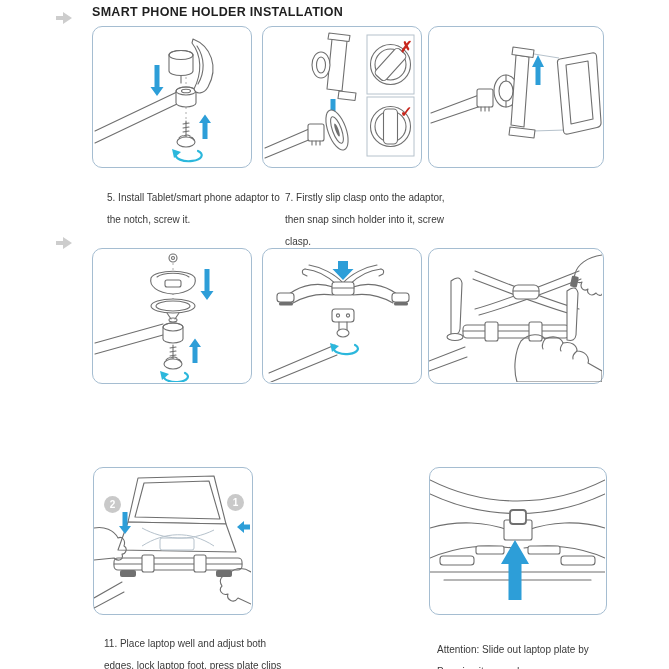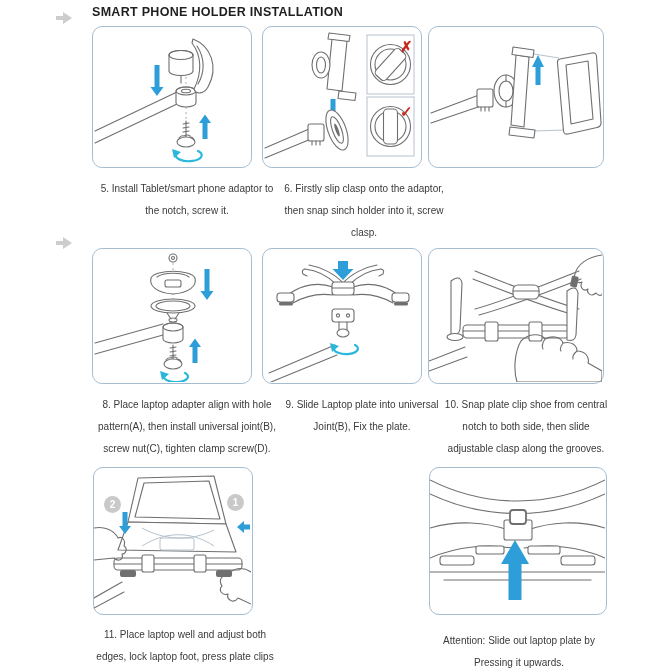--- a/index.html
+++ b/index.html
@@ -1,25 +1,25 @@
 <!DOCTYPE html>
 <html><head>
 <meta charset="utf-8">
 <style>
   html,body { margin:0; padding:0; background:#fff; }
   .page {
     position:relative; width:669px; height:669px; background:#ffffff;
-    font-family:"Liberation Sans", sans-serif; overflow:hidden;text-align:center;
+    font-family:"Liberation Sans", sans-serif; overflow:hidden;
   }
   .sec-title {
     position:absolute; margin:0; font-size:12.5px; font-weight:bold;
     color:#1f1f1f; letter-spacing:.3px; white-space:nowrap;
   }
   .caption {
-    position:absolute; margin:8px; font-size:10px; line-height:22px;
+    position:absolute; margin:17px; font-size:10px; line-height:22px;
     color:#3a3a3a;
   }
   .panel {
     position:absolute; box-sizing:border-box; background:#fff;
     border:1.5px solid #a5bdd1; border-radius:10px;
   }
   .badge {
     position:absolute; width:17px; height:17px; border-radius:50%;
     background:#c9c9c9; color:#ffffff; font-size:10px; font-weight:bold;
     display:flex; align-items:center; justify-content:center;
@@ -123,21 +123,21 @@
       <polygon class="fillw" points="87,28 100,30 95,100 82,98"></polygon>
       <polygon class="fillw" points="84,20 105,23 104,30.5 83,27.5"></polygon>
       <polygon class="fillw" points="81,100 106,103 105,111 80,108"></polygon>
       <polygon class="blue" points="106.5,58 106.5,40 103,40 109,28 115,40 111.5,40 111.5,58"></polygon>
       <path class="fillw" d="M131,32 L163,26 Q167,25.3 167.5,29 L172,95 Q172.5,99.5 168,100.5 L139,107 Q135,107.8 134.5,104 L128.5,36 Q128,32.6 131,32 Z"></path>
       <polygon class="ln" points="137,38 159,34 164,92 142,97"></polygon>
     </svg>
   </div>
 
   <p class="caption" style="left:90px;top:170px;width:178px">5. Install Tablet/smart phone adaptor to the notch, screw it.</p>
-  <p class="caption" style="left:268px;top:170px;width:176px">6. Firstly slip clasp onto the adaptor, then snap sinch holder into it, screw clasp.</p>
+  <p class="caption" style="left:268px;top:170px;width:176px">7. Firstly slip clasp onto the adaptor, then snap sinch holder into it, screw clasp.</p>
 
   <svg class="secarrow" style="left:54px;top:236px" width="20" height="14" viewBox="0 0 20 14">
     <polygon points="2,5 9,5 9,1 18,7 9,13 9,9 2,9" fill="#cdcdcd"></polygon>
   </svg>
 
   <div class="panel" style="left:92px;top:248px;width:160px;height:136px">
     <svg class="art" width="157" height="133" viewBox="0 0 157 133">
       <line class="dash" x1="80" y1="14" x2="80" y2="52"></line>
       <circle class="fillw" cx="80" cy="9" r="4"></circle>
       <circle class="ln" cx="80" cy="9" r="1.5"></circle>
@@ -213,23 +213,20 @@
       <path class="fillw" d="M138,42 q9,-7 11,2 l-2,42 q-1,7 -9,5 z"></path>
       <path class="ln" d="M173,6 C158,8 148,16 146,25 C144,31 148,35 153,33 C150,39 155,43 159,40 C157,45 163,48 167,44 C169,47 173,47 173,45"></path>
       <rect class="darkfill" x="142" y="27" width="7" height="11" rx="1.5" transform="rotate(12 145 32)"></rect>
       <path class="ln" d="M92,92 C100,84 112,84 116,90 C124,86 132,88 134,94 C142,92 148,96 148,102 C156,102 161,108 159,114 L173,122 L173,133 L88,133 C84,120 86,102 92,92 Z"></path>
       <path class="ln" d="M116,90 q-4,6 -2,10 M134,94 q-4,6 -2,8 M148,102 q-5,4 -4,8"></path>
       <line class="ln" x1="0" y1="112" x2="36" y2="98"></line>
       <line class="ln" x1="0" y1="122" x2="38" y2="108"></line>
     </svg>
   </div>
 
-  <p class="caption" style="left:90px;top:386px;width:178px">8. Place laptop adapter align with hole pattern(A), then install universal joint(B), screw nut(C), tighten clamp screw(D).</p>
-  <p class="caption" style="left:268px;top:386px;width:172px">9. Slide Laptop plate into universal Joint(B), Fix the plate.</p>
-  <p class="caption" style="left:432px;top:386px;width:172px">10. Snap plate clip shoe from central notch to both side, then slide adjustable clasp along the grooves.</p>
 
   <div class="panel" style="left:93px;top:467px;width:160px;height:148px">
     <svg class="art" width="157" height="145" viewBox="0 0 157 145">
       <polygon class="fillw" points="44,10 120,8 132,56 34,54"></polygon>
       <polygon class="ln" points="50,15 115,13 126,51 41,49"></polygon>
       <polygon class="fillw" points="34,54 132,56 142,84 24,82"></polygon>
       <path class="lite" d="M48,60 C70,72 96,74 120,62"></path>
       <path class="lite" d="M48,78 C70,64 96,62 120,78"></path>
       <rect class="lite" x="66" y="70" width="34" height="12" rx="2"></rect>
       <rect class="fillw" x="20" y="90" width="128" height="12" rx="4"></rect>

